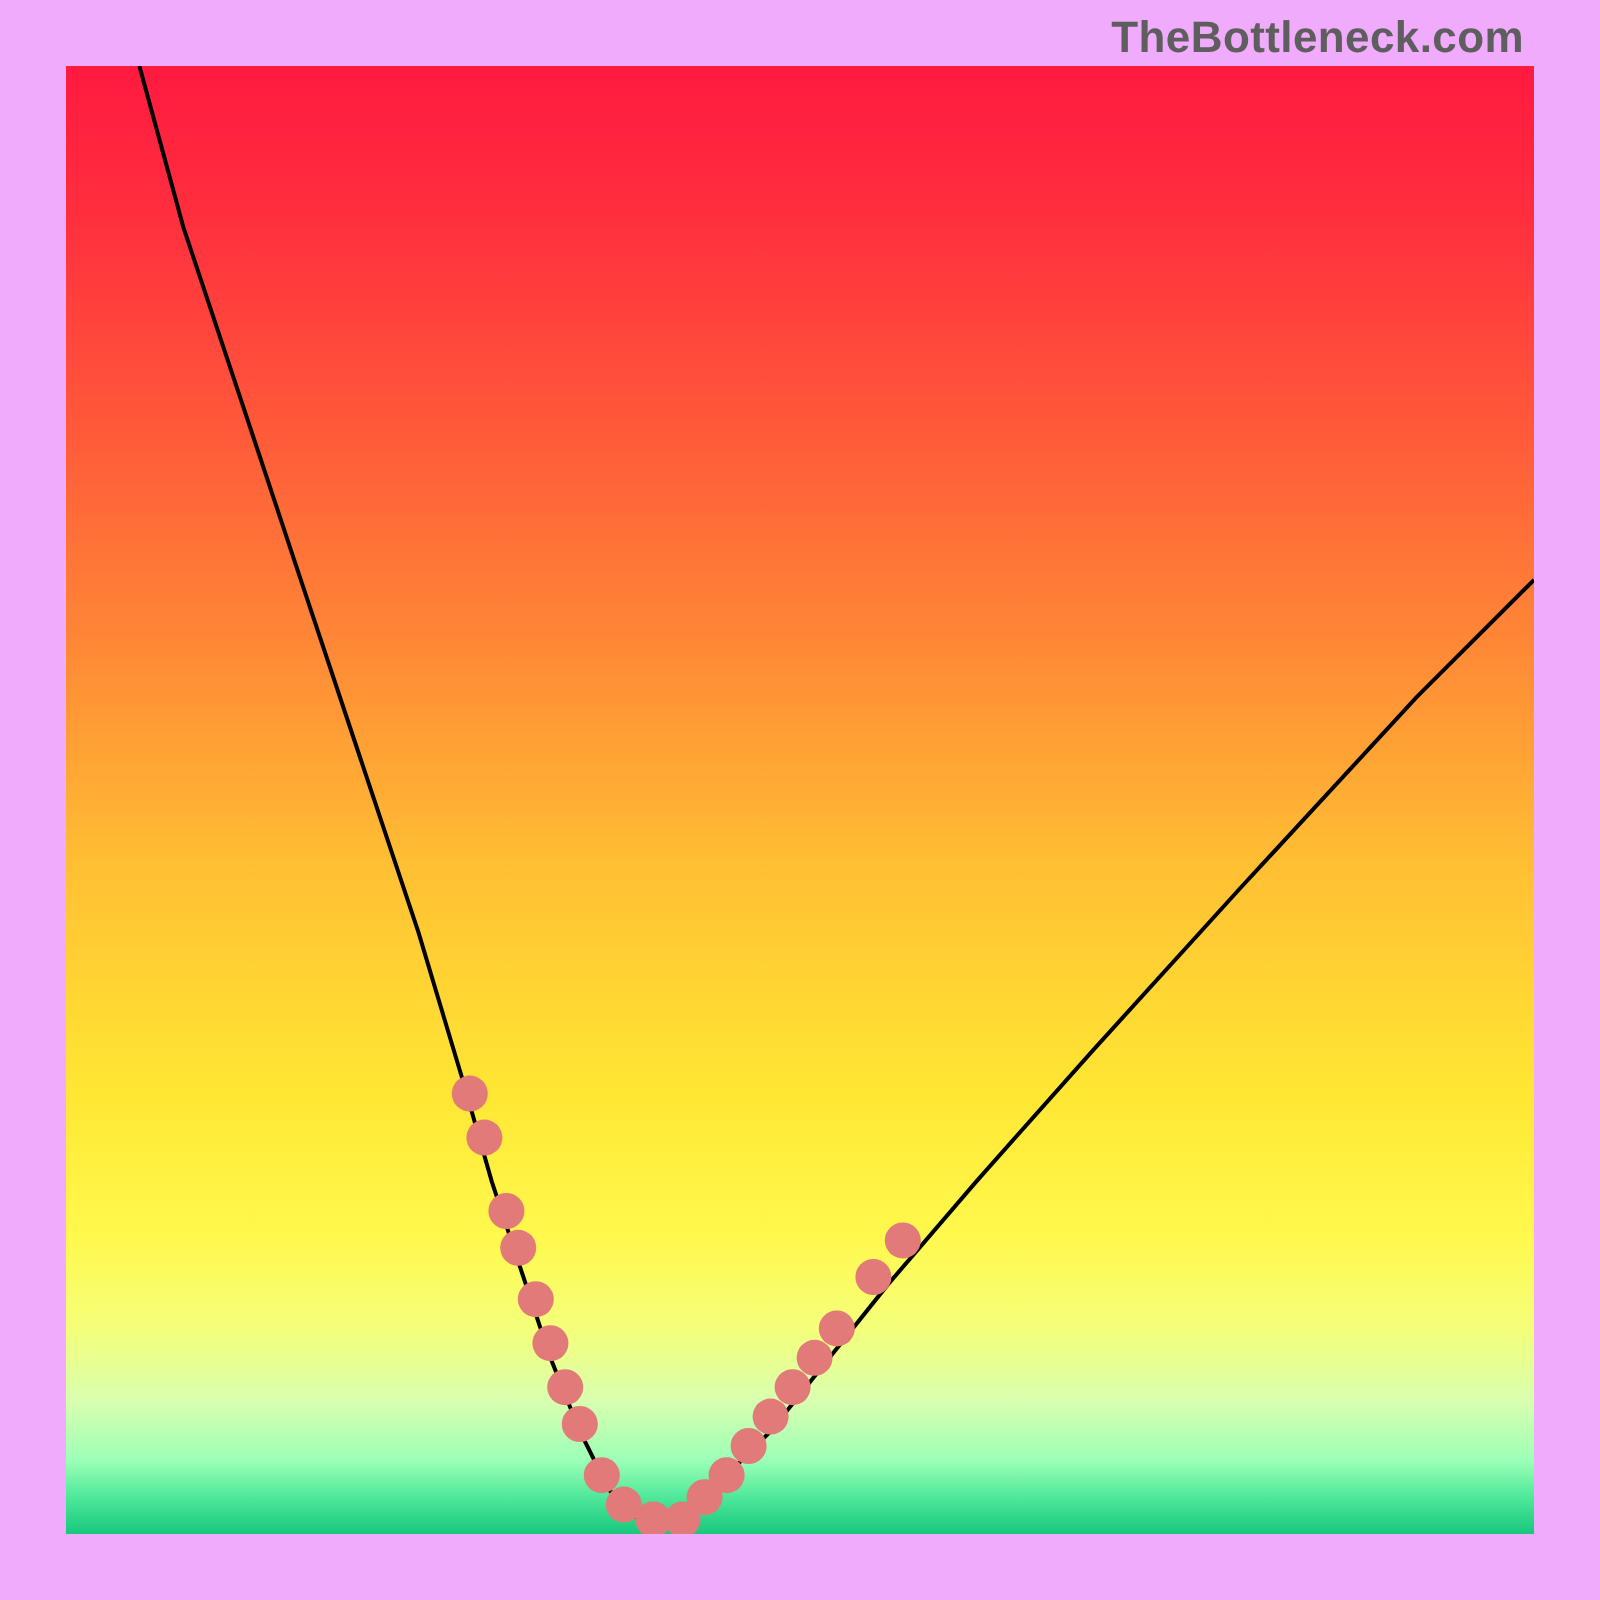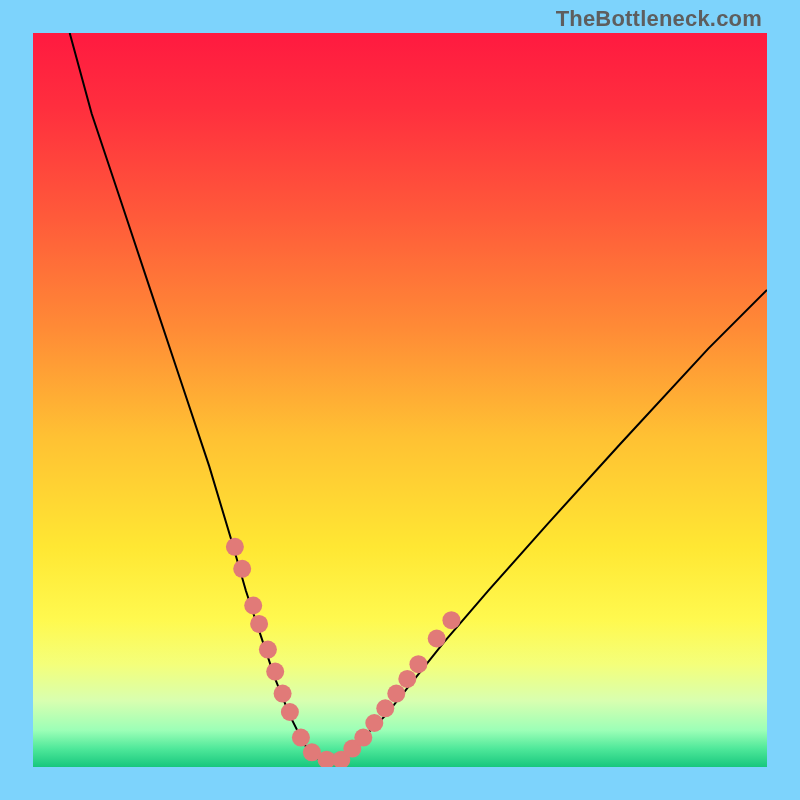--- a/index.html
+++ b/index.html
@@ -8,21 +8,21 @@
     width: 800px;
     height: 800px;
     overflow: hidden;
     background: #000;
     font-family: Arial, Helvetica, sans-serif;
   }
   .frame {
     position: absolute;
     left: 0; top: 0;
     width: 800px; height: 800px;
-    background: #7dd3fc;
+    background: #f0abfc;
   }
   .plot {
     position: absolute;
     left: 33px;
     top: 33px;
     width: 734px;
     height: 734px;
     overflow: hidden;
   }
   .gradient-bg {

